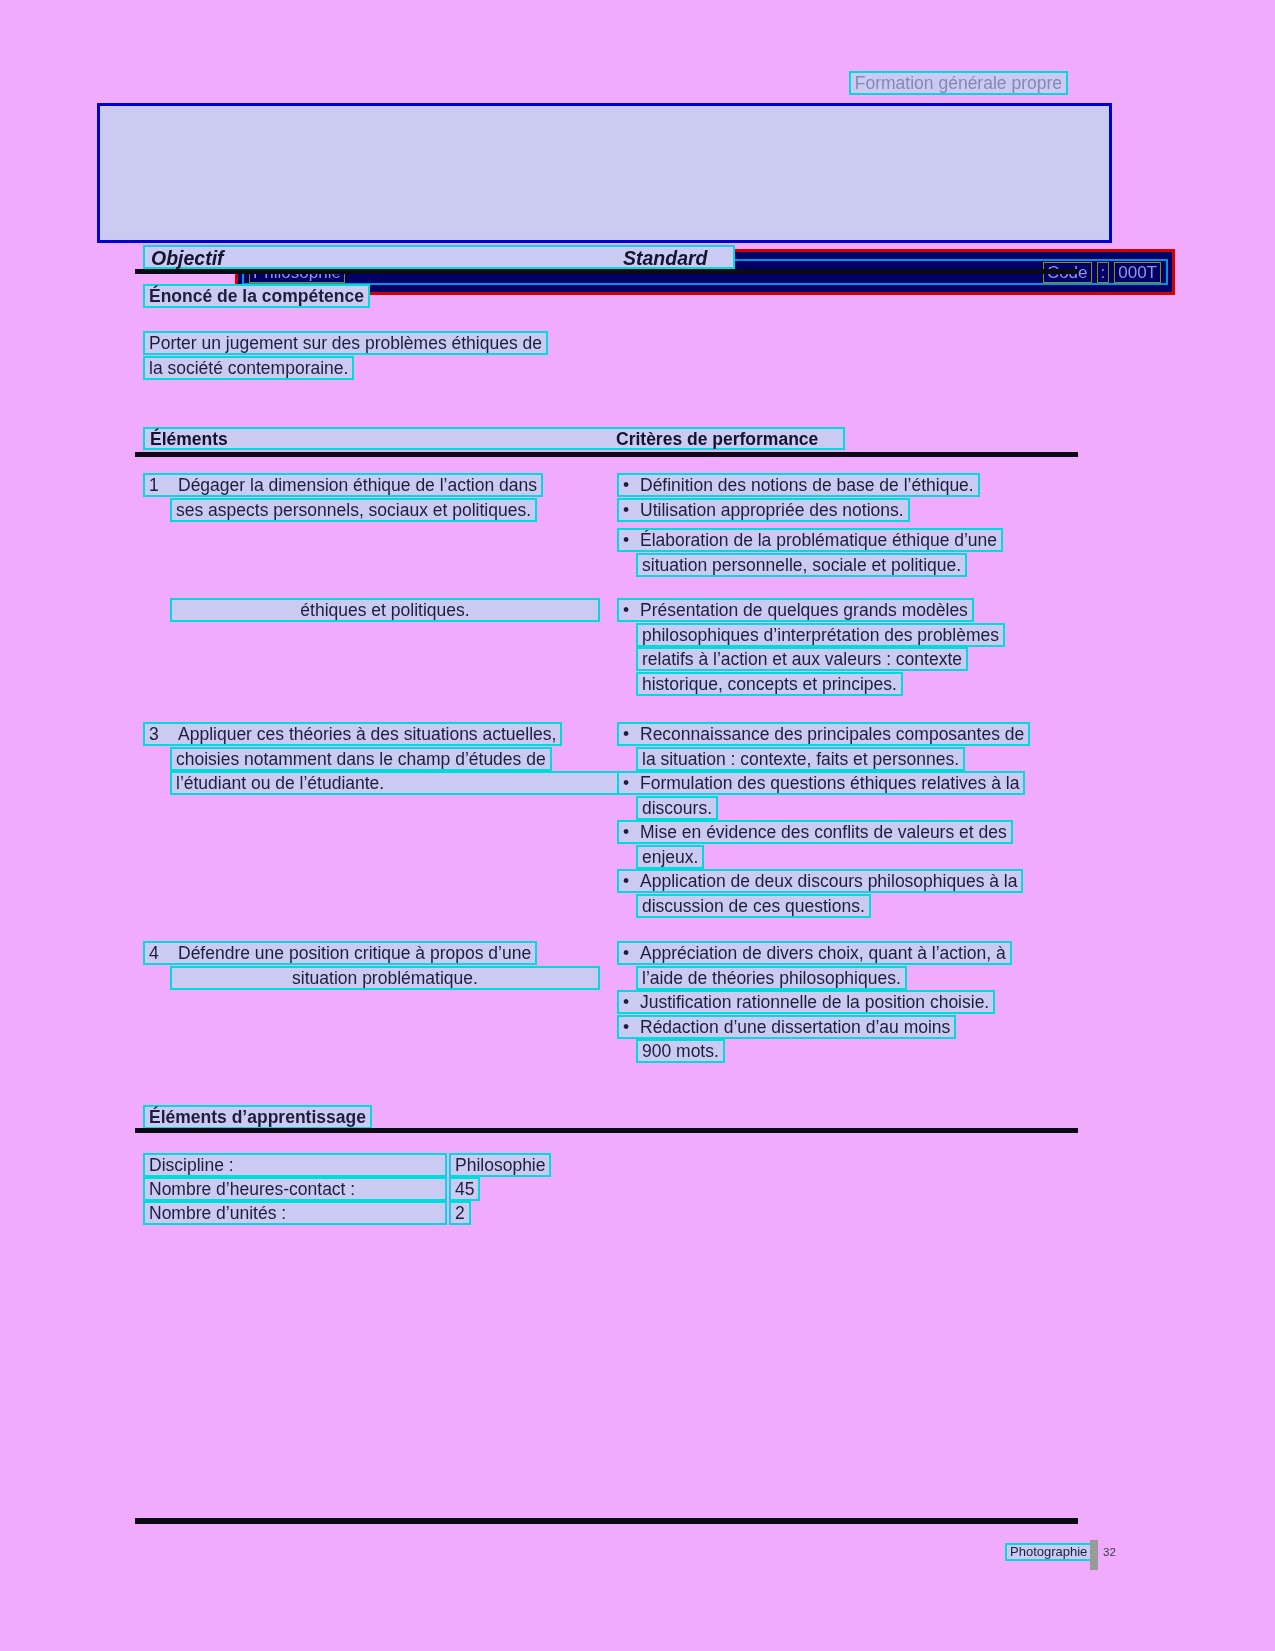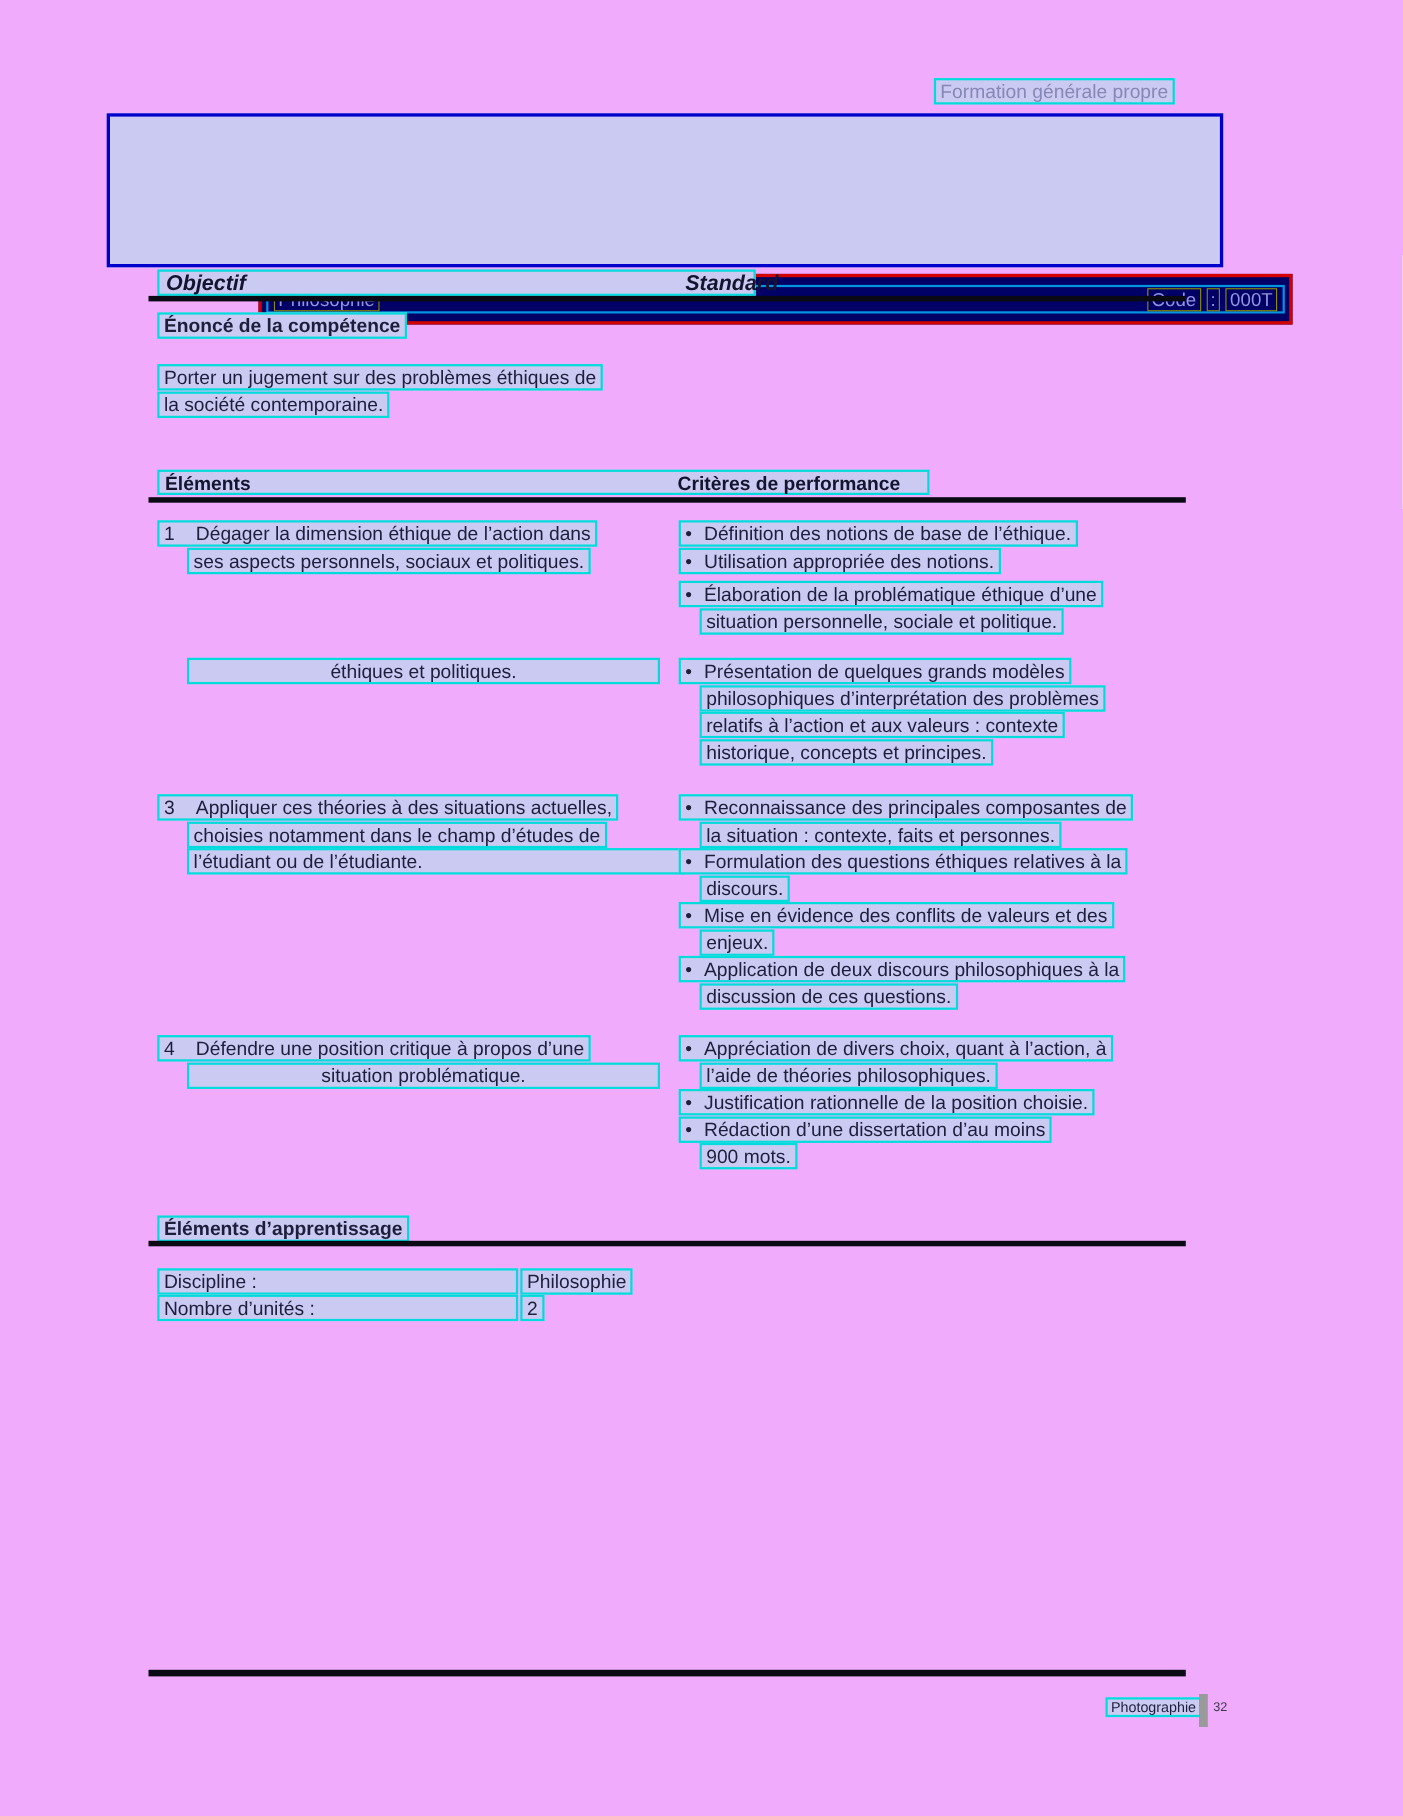--- a/index.html
+++ b/index.html
@@ -19,21 +19,21 @@
              background:#cacaf2;border:3px solid #0000cc;}
   .title-bar{position:absolute;left:135px;top:143px;width:940px;height:46px;box-sizing:border-box;
              background:#000066;border:3px solid #d40000;}
   .title-strip{position:absolute;left:4px;right:4px;top:7px;bottom:7px;border:2px solid #0095e0;
                display:flex;align-items:center;justify-content:space-between;padding:0 5px;}
   .wbox{display:inline-block;border:1px solid #8f8f00;padding:0 3px;color:#9494de;
         font-size:17px;line-height:19px;white-space:nowrap;}
   .code-group{display:flex;gap:5px;align-items:center;}
   
   .bar{position:absolute;background:#cacaf2;border:2px solid #00dcdc;box-sizing:border-box;}
-  .obj-bar{left:143px;top:245px;width:544px;height:24px;}
+  .obj-bar{left:143px;top:245px;width:592px;height:24px;}
   .obj-bar span{position:absolute;top:0;font-size:19.5px;font-weight:bold;font-style:italic;color:#14142e;}
   .obj-l{left:6px;} .obj-r{left:478px;}
   .tbl-bar{left:143px;top:427px;width:702px;height:23px;padding-left:27px;}
   .tbl-bar span{position:absolute;top:0;font-size:17.5px;font-weight:bold;color:#14142e;}
   .tbl-l{left:5px;} .tbl-r{left:471px;}
   
   .rule{position:absolute;left:135px;width:943px;background:#0a0a14;}
   .r1{top:269px;height:5px;}
   .r2{top:452px;height:5px;}
   .r3{top:1128px;height:5px;}
@@ -47,21 +47,21 @@
   .col-l{position:absolute;left:143px;top:0;width:474px;}
   .col-r{position:absolute;left:617px;top:0;width:465px;}
   .cont{margin-left:27px;}
   .cont-r{margin-left:19px;}
   .num{display:inline-block;width:29px;}
   .blt{display:inline-block;width:17px;}
   
   .act-head{position:absolute;left:143px;top:1105px;}
   .act-rows{position:absolute;left:143px;top:1153px;}
   .drow{height:24.2px;}
-  .dlbl{width:328px;box-sizing:border-box;}
+  .dlbl{width:304px;box-sizing:border-box;}
   .dval{margin-left:2px;}
   
   .foot-sec{position:absolute;left:1005px;top:1543px;font-size:13px;line-height:12px;padding:1px 3px;}
   .foot-bar{position:absolute;left:1090px;top:1540px;width:8px;height:30px;background:#9a9a9a;}
   .foot-num{position:absolute;left:1103px;top:1546px;font-size:11.5px;color:#3a3a4a;}
 </style>
 </head>
 <body>
 
 <div class="page">
@@ -158,20 +158,23 @@
   </div>
 
   <span class="hl b act-head">Éléments d’apprentissage</span>
   <div class="rule r3"></div>
 
   <div class="act-rows">
     <div class="drow">
       <span class="hl dlbl">Discipline :</span><span class="hl dval">Philosophie</span>
     </div>
     <div class="drow">
+      <span class="hl dlbl">Nombre d’heures-contact :</span><span class="hl dval">45</span>
+    </div>
+    <div class="drow">
       <span class="hl dlbl">Nombre d’unités :</span><span class="hl dval">2</span>
     </div>
   </div>
 
   <div class="rule r4"></div>
   <span class="hl foot-sec">Photographie</span>
   <div class="foot-bar"></div>
   <span class="foot-num">32</span>
 
 </div>

